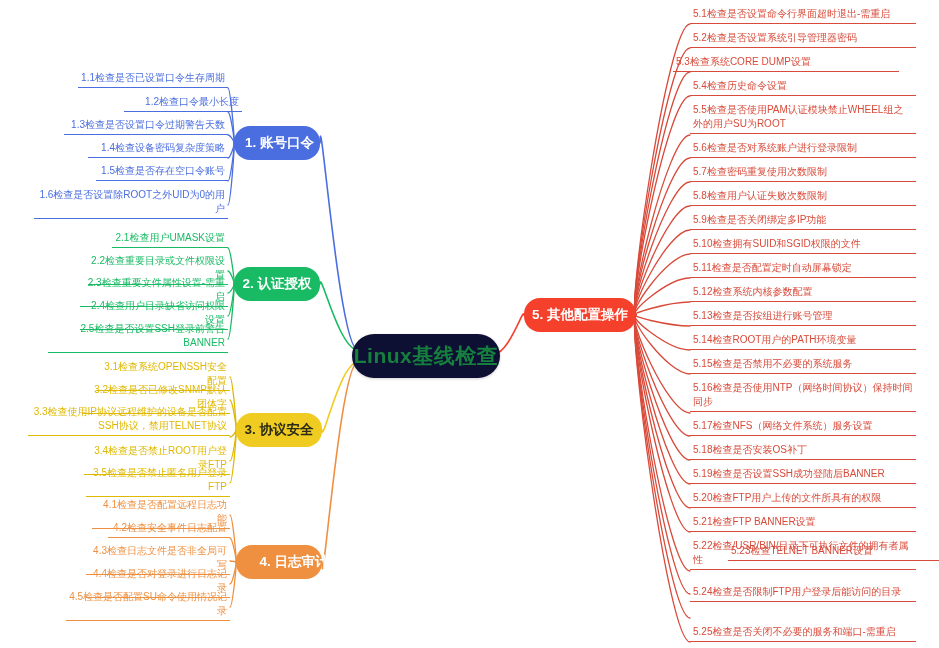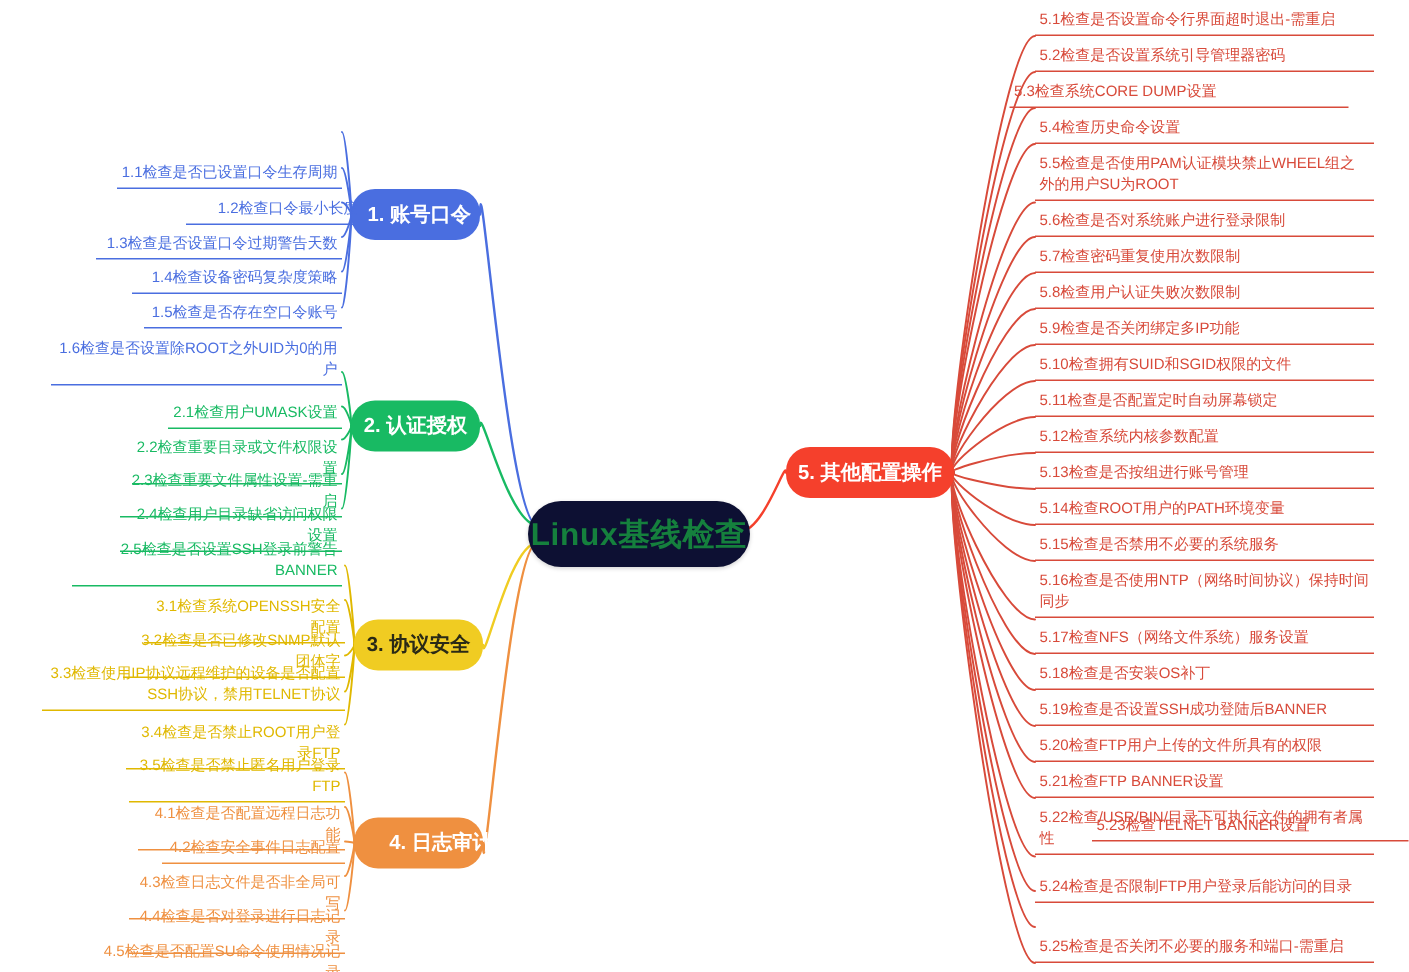--- a/index.html
+++ b/index.html
@@ -63,21 +63,21 @@
   
   .leaf {
     position: absolute;
     box-sizing: border-box;
     font-size: 10px;
     line-height: 14px;
     padding: 0 3px 2px 3px;
     border-bottom: 1.3px solid currentColor;
     white-space: normal;
   }
-  .leaf.align-right { text-align: right; margin-top: 38px; }
+  .leaf.align-right { text-align: right; }
   .leaf.align-left  { text-align: left; }
 </style>
 </head>
 <body>
 
 <div id="canvas">
   <svg class="links" id="link-layer" viewBox="0 0 939 648" preserveAspectRatio="none">
       <path d="M 358 350 C 339 350, 320 91.25, 320 143" fill="none" stroke="#4a6ee0" stroke-width="1.6" stroke-linecap="round"></path>
       <path d="M 228 88 C 230.52 88, 235.08 143, 234 143" fill="none" stroke="#4a6ee0" stroke-width="1.3" stroke-linecap="round"></path>
       <path d="M 228 112 C 230.52 112, 235.08 143, 234 143" fill="none" stroke="#4a6ee0" stroke-width="1.3" stroke-linecap="round"></path>

